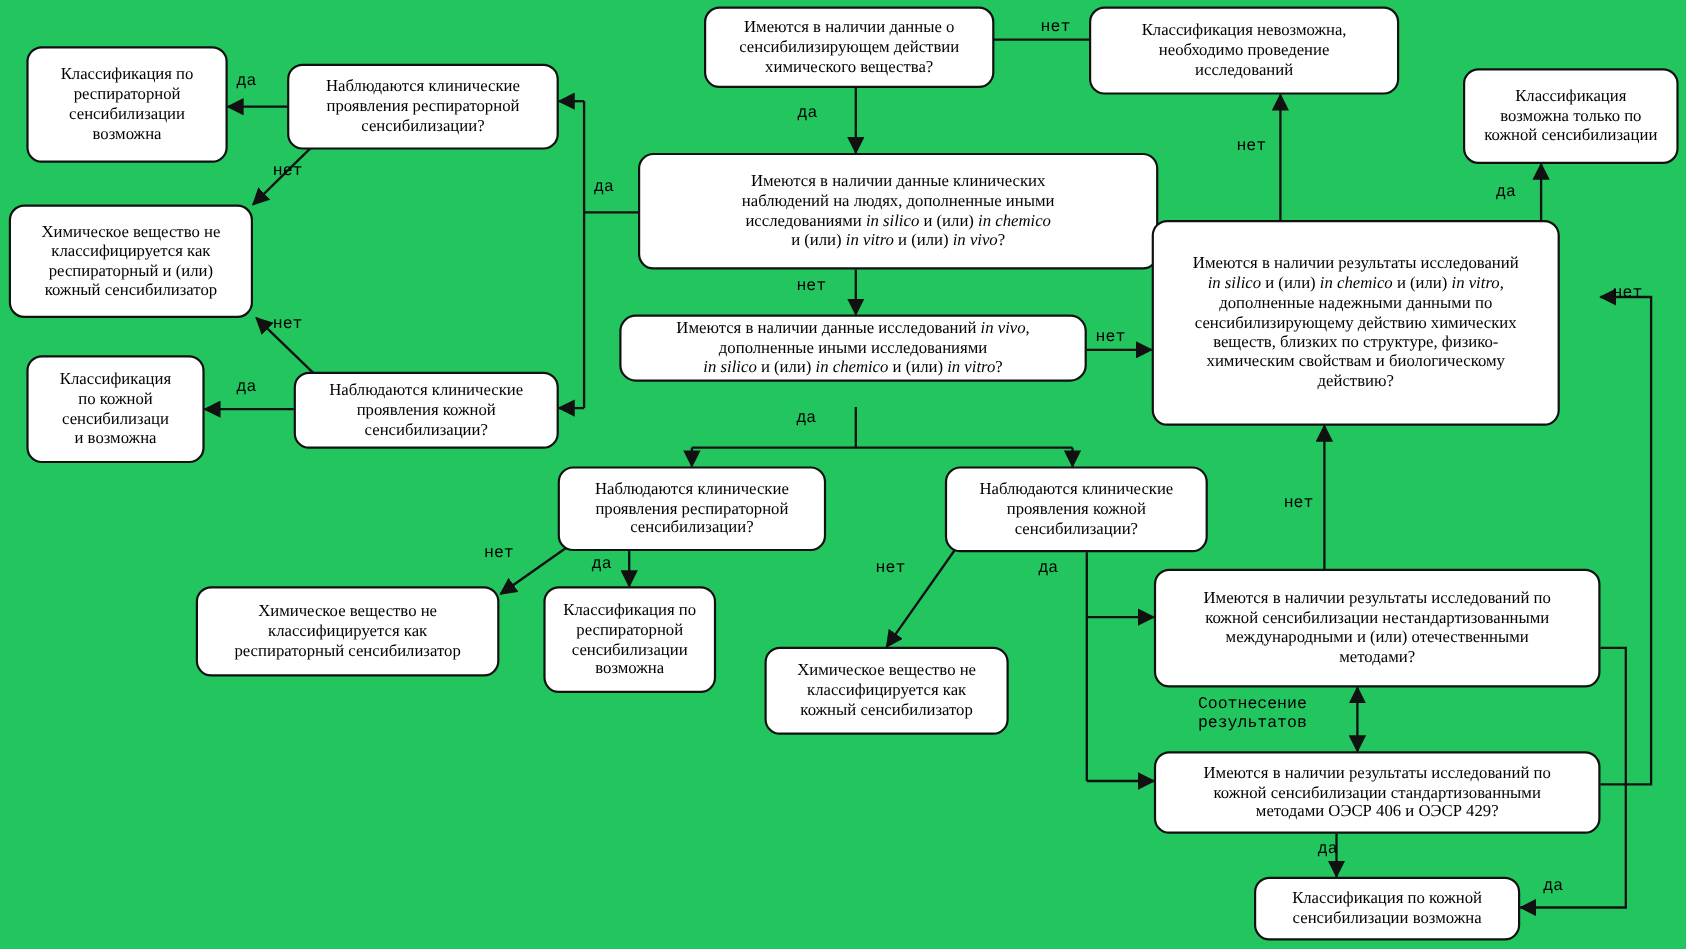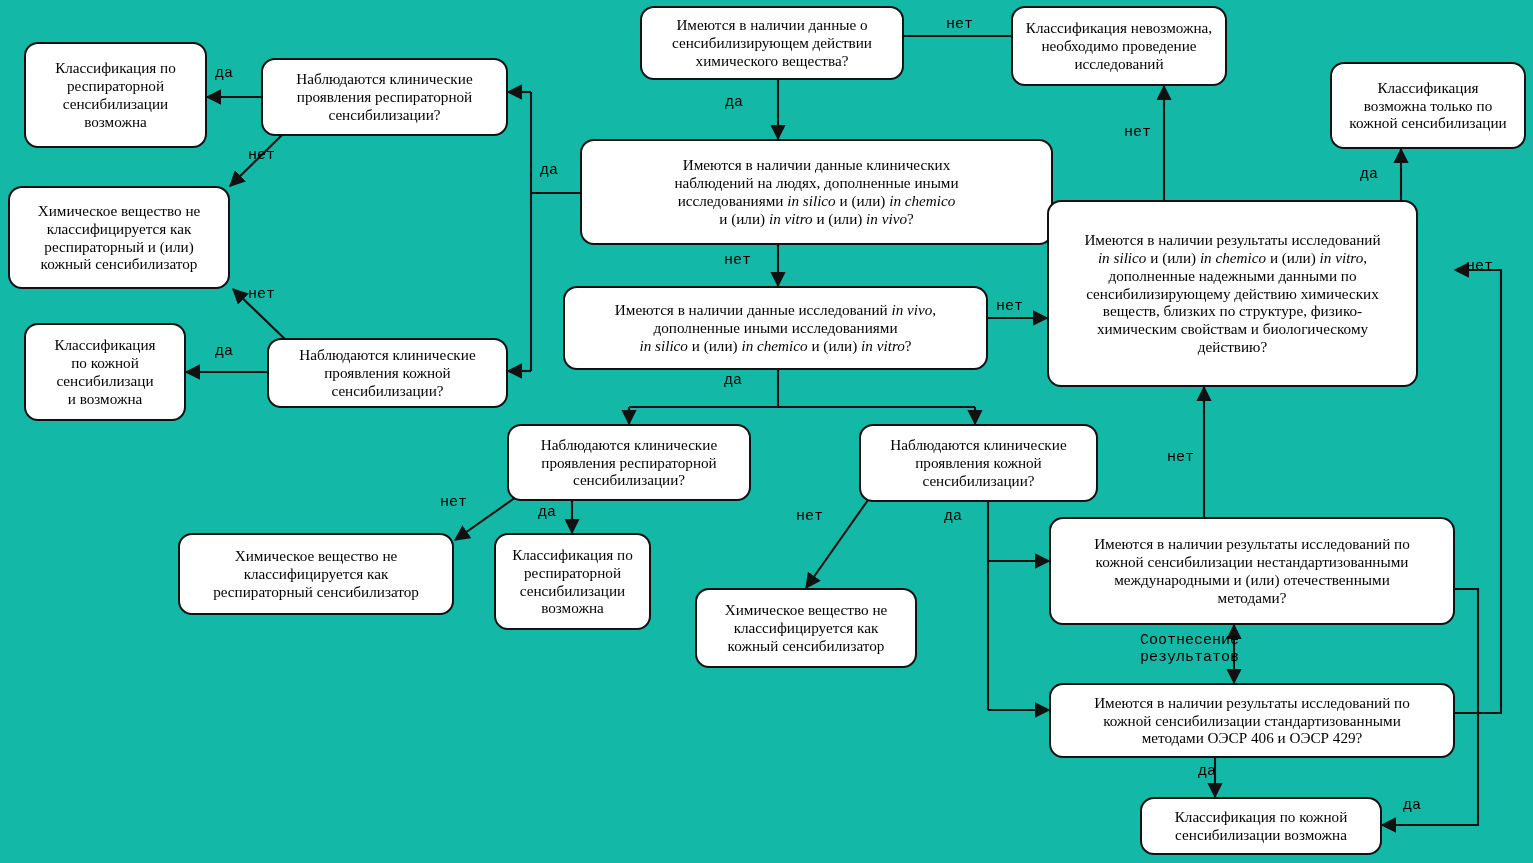--- a/index.html
+++ b/index.html
@@ -4,21 +4,21 @@
 <style>
   html, body {
     margin: 0;
     padding: 0;
     background: #ffffff;
   }
   #canvas {
     position: relative;
     width: 1533px;
     height: 863px;
-    background: #14b8a6;
+    background: #22c55e;
     font-family: "Liberation Serif", "DejaVu Serif", serif;
     overflow: hidden;
   }
   #edges {
     position: absolute;
     left: 0; top: 0;
     width: 1533px;
     height: 863px;
     pointer-events: none;
   }
@@ -124,34 +124,34 @@
 
     </g>
   </svg>
 
   <div class="node fs15" style="left:640px; top:6px; width:264px; height:74px;">
     <span class="txt">Имеются в наличии данные о
 сенсибилизирующем действии
 химического вещества?</span>
   </div>
 
-  <div class="node fs15" style="left:1011px; top:6px; width:216px; height:80px;">
+  <div class="node fs15" style="left:990px; top:6px; width:282px; height:80px;">
     <span class="txt">Классификация невозможна,
 необходимо проведение
 исследований</span>
   </div>
 
   <div class="node fs15" style="left:580px; top:139px; width:473px; height:106px;">
     <span class="txt">Имеются в наличии данные клинических
 наблюдений на людях, дополненные иными
 исследованиями <i class="ital">in silico</i> и (или) <i class="ital">in chemico</i>
 и (или) <i class="ital">in vitro</i> и (или) <i class="ital">in vivo</i>?</span>
   </div>
 
-  <div class="node fs15" style="left:563px; top:286px; width:425px; height:84px;">
+  <div class="node fs15" style="left:563px; top:286px; width:425px; height:61px;border-radius:15px;">
     <span class="txt">Имеются в наличии данные исследований <i class="ital">in vivo</i>,
 дополненные иными исследованиями
 <i class="ital">in silico</i> и (или) <i class="ital">in chemico</i> и (или) <i class="ital">in vitro</i>?</span>
   </div>
 
   <div class="node fs15" style="left:261px; top:58px; width:247px; height:78px;">
     <span class="txt">Наблюдаются клинические
 проявления респираторной
 сенсибилизации?</span>
   </div>
@@ -277,20 +277,20 @@
   <div class="lbl" style="left:944px; top:508px;">да</div>
 
   <div class="lbl" style="left:1124px; top:124px;">нет</div>
 
   <div class="lbl" style="left:1360px; top:166px;">да</div>
 
   <div class="lbl" style="left:1466px; top:258px;">нет</div>
 
   <div class="lbl" style="left:1167px; top:449px;">нет</div>
 
-  <div class="lbl" style="left:1140px; top:632px;">Соотнесение
+  <div class="lbl" style="left:1089px; top:632px;">Соотнесение
 результатов</div>
 
   <div class="lbl" style="left:1198px; top:763px;">да</div>
 
   <div class="lbl" style="left:1403px; top:797px;">да</div>
 
 </div>
 
 </body></html>

